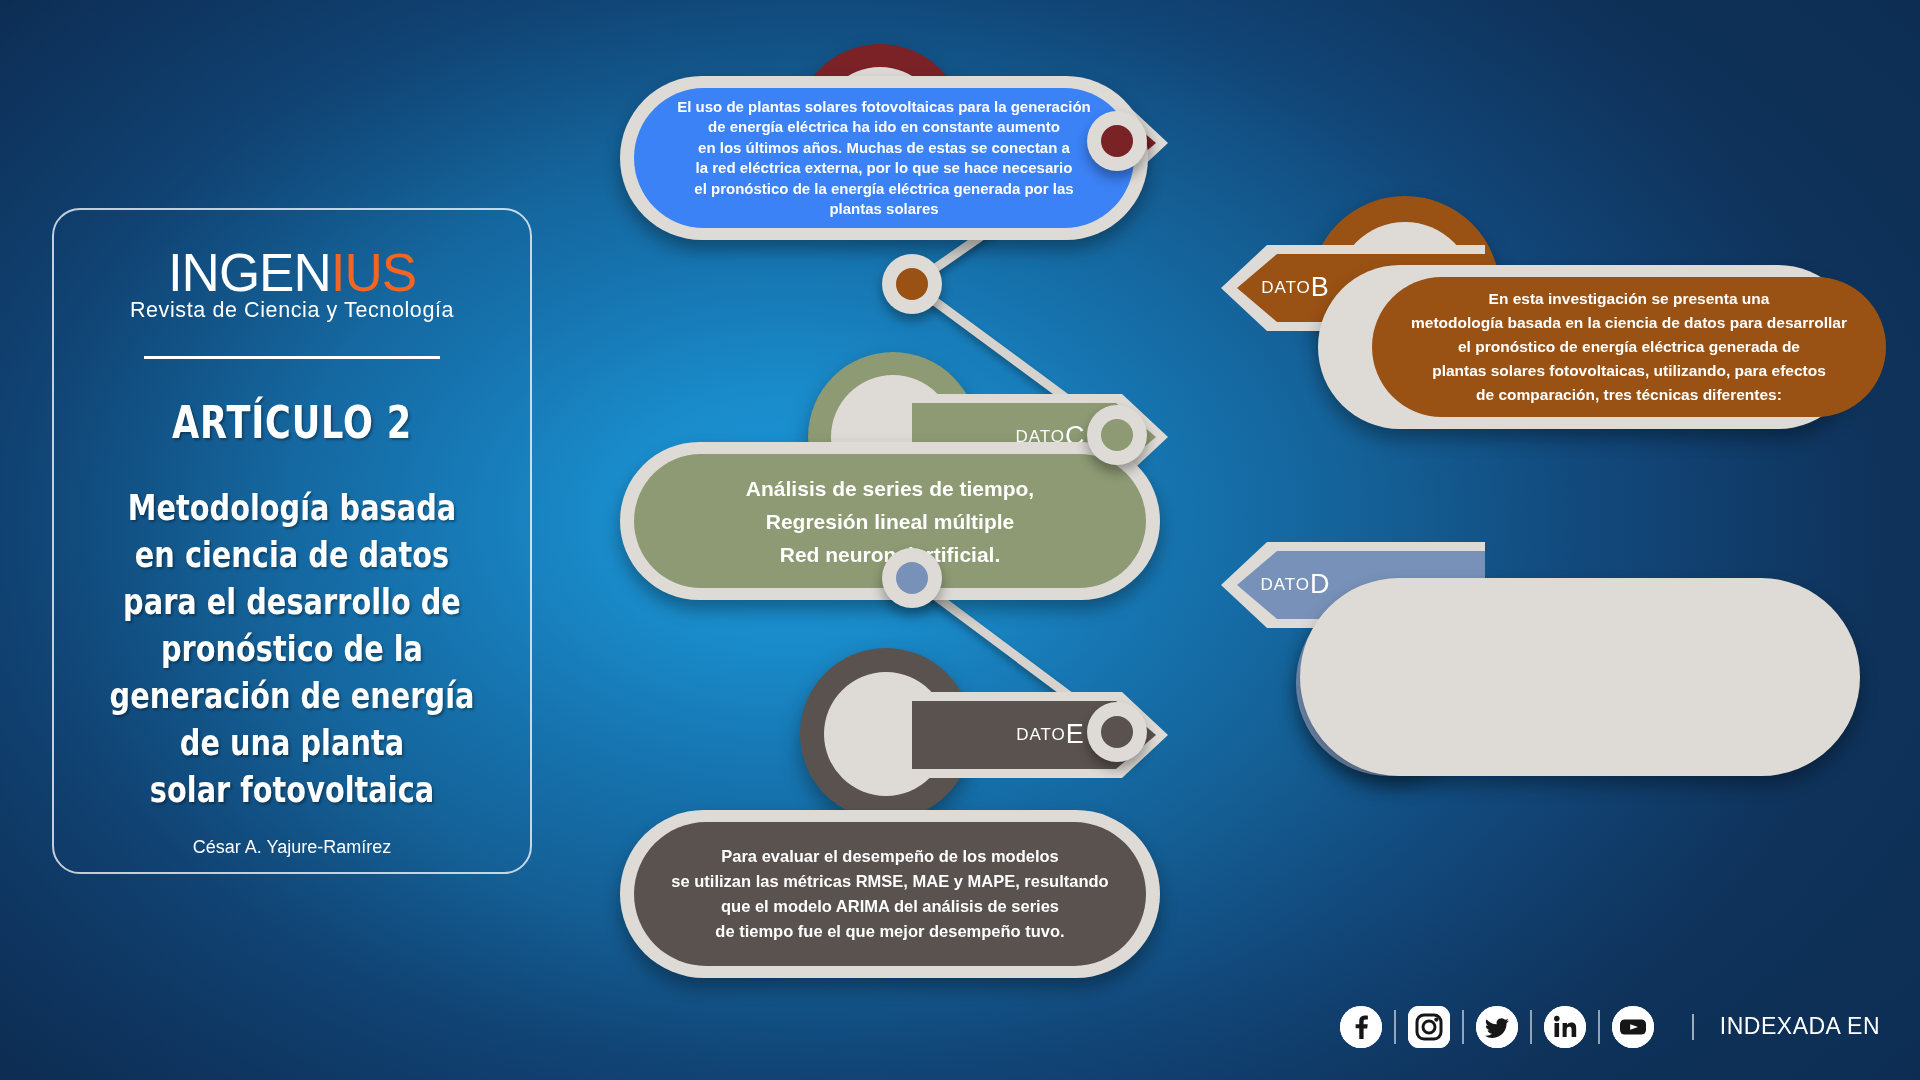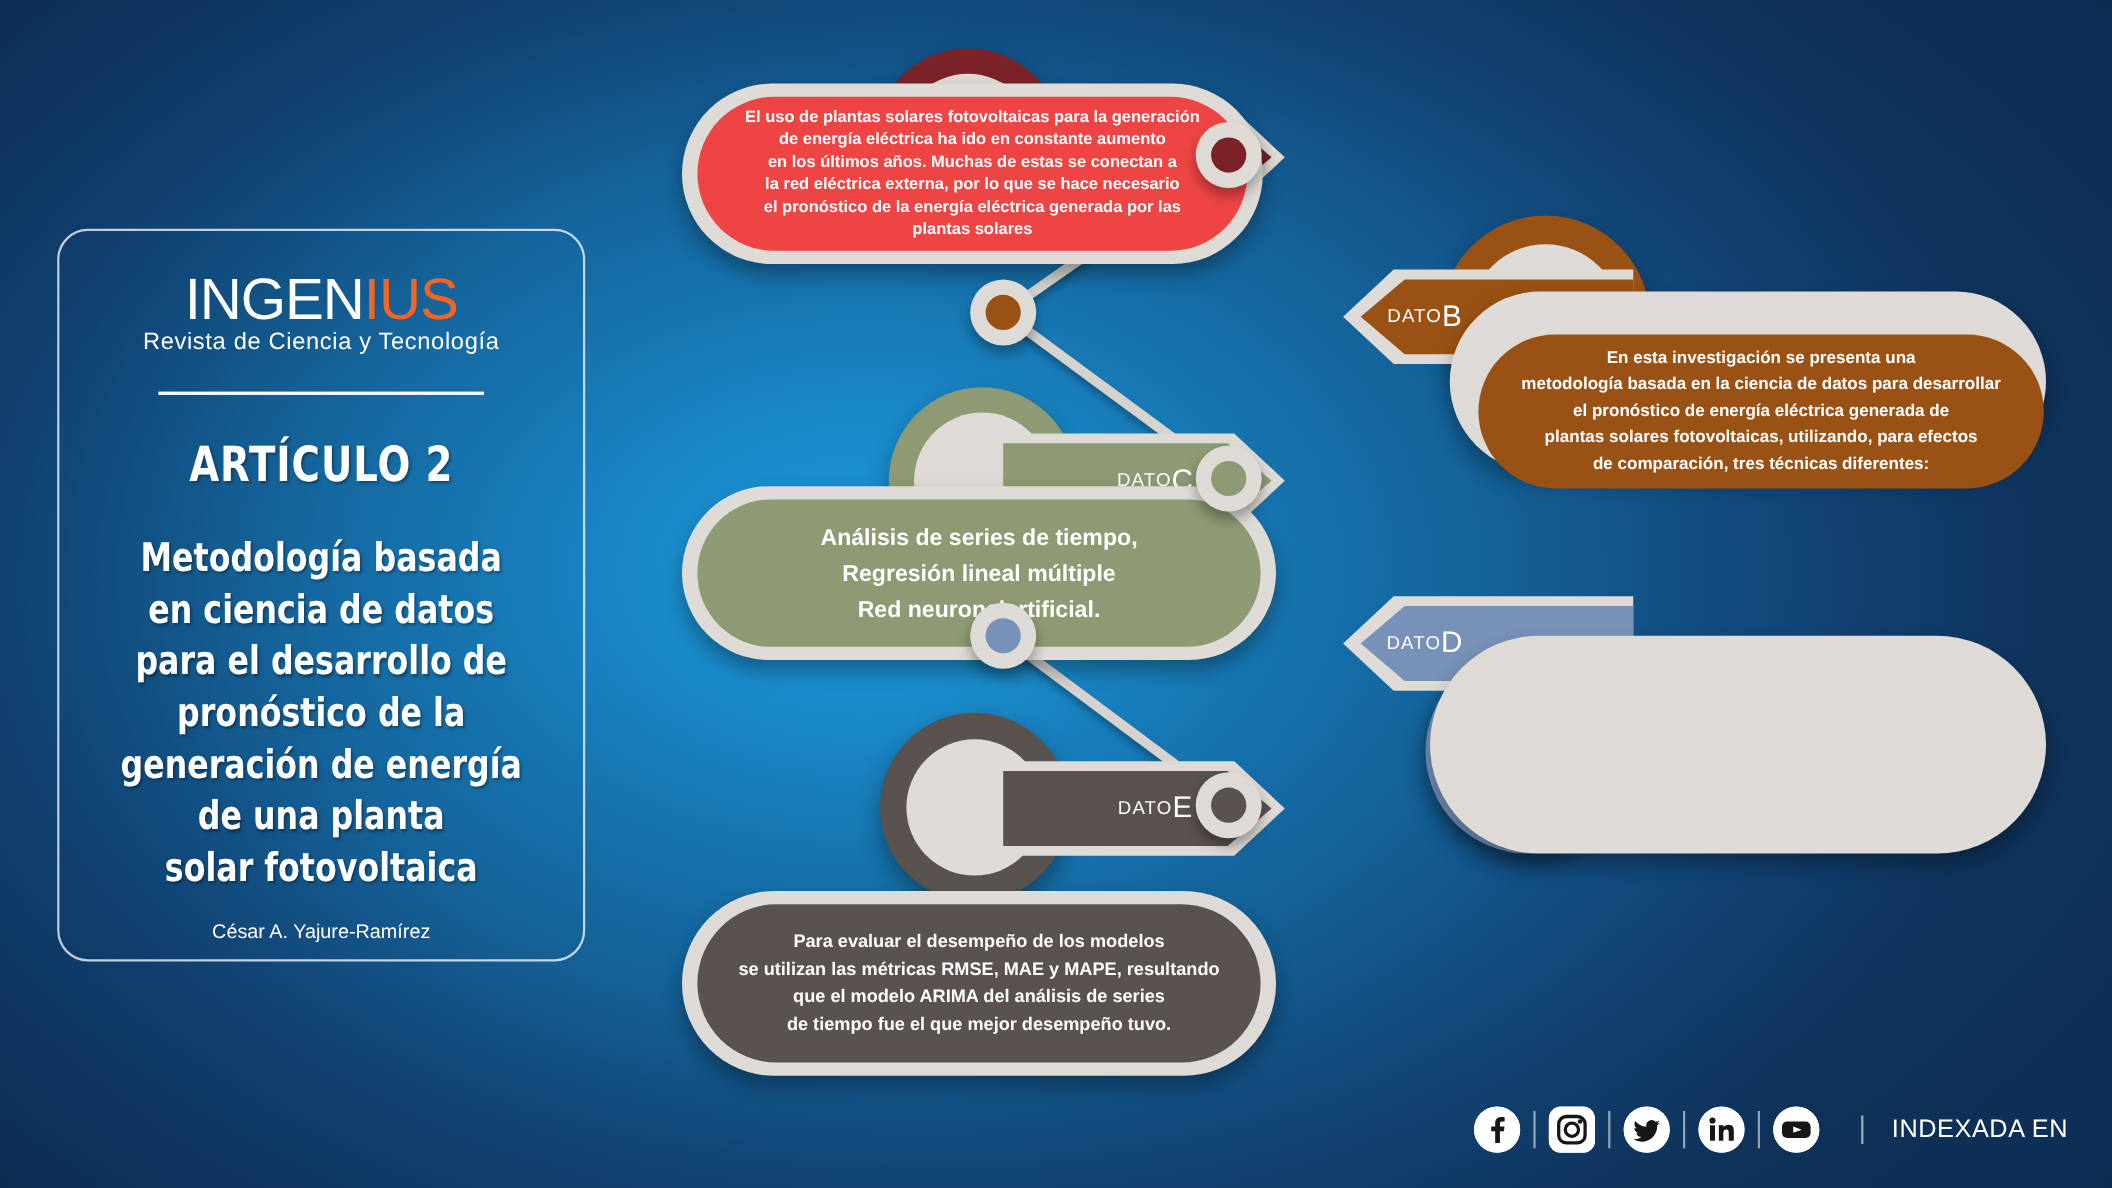--- a/index.html
+++ b/index.html
@@ -168,21 +168,21 @@
   <svg class="hexwrap" style="left:900px; top:88px;" width="300" height="110" viewBox="0 0 300 110">
     <polygon points="0,12 222,12 268,55 222,98 0,98" fill="#dedbd6"></polygon>
     <polygon points="12,21 216,21 256,55 216,89 12,89" fill="#7b2227"></polygon>
   </svg>
   <div class="hex" style="left:960px; top:98px; width:180px; height:90px;">
     <div class="hex-label">DATO</div>
     <div class="hex-letter">A</div>
   </div>
 
   <div class="pill-outer" style="left:620px; top:76px; width:528px; height:164px;"></div>
-  <div class="pill" style="left:634px; top:88px; width:500px; height:140px; background:#ef4444; font-size:15px; line-height:20.5px; box-shadow:none;">
+  <div class="pill" style="left:634px; top:88px; width:500px; height:140px; background:#3b82f6; font-size:15px; line-height:20.5px; box-shadow:none;">
     <div class="pill-text" style="white-space:pre-line;">El uso de plantas solares fotovoltaicas para la generación
 de energía eléctrica ha ido en constante aumento
 en los últimos años. Muchas de estas se conectan a
 la red eléctrica externa, por lo que se hace necesario
 el pronóstico de la energía eléctrica generada por las
 plantas solares</div>
   </div>
 
   <div class="node-outer" style="left:1087px; top:111px; width:60px; height:60px;"></div>
   <div class="node-inner" style="left:1101px; top:125px; width:32px; height:32px; background:#7b2227;"></div>
@@ -193,21 +193,21 @@
   <svg class="hexwrap" style="left:1185px; top:283px; transform:translateY(-50px);" width="300" height="110" viewBox="0 0 300 110">
     <polygon points="82,12 300,12 300,98 82,98 36,55" fill="#dedbd6"></polygon>
     <polygon points="92,21 300,21 300,89 92,89 52,55" fill="#9a5214"></polygon>
   </svg>
   <div class="hex" style="left:1205px; top:243px; width:180px; height:90px;">
     <div class="hex-label">DATO</div>
     <div class="hex-letter">B</div>
   </div>
 
   <div class="pill-outer" style="left:1318px; top:265px; width:542px; height:164px;"></div>
-  <div class="pill" style="left:1344px; top:277px; width:514px; height:140px; background:#9a5214; font-size:15.5px; line-height:24px; box-shadow:none;margin-top:27px;">
+  <div class="pill" style="left:1372px; top:277px; width:514px; height:140px; background:#9a5214; font-size:15.5px; line-height:24px; box-shadow:none;">
     <div class="pill-text" style="white-space:pre-line;">En esta investigación se presenta una
 metodología basada en la ciencia de datos para desarrollar
 el pronóstico de energía eléctrica generada de
 plantas solares fotovoltaicas, utilizando, para efectos
 de comparación, tres técnicas diferentes:</div>
   </div>
 
   <div class="node-outer" style="left:882px; top:254px; width:60px; height:60px;"></div>
   <div class="node-inner" style="left:896px; top:268px; width:32px; height:32px; background:#9a5214;"></div>
 

